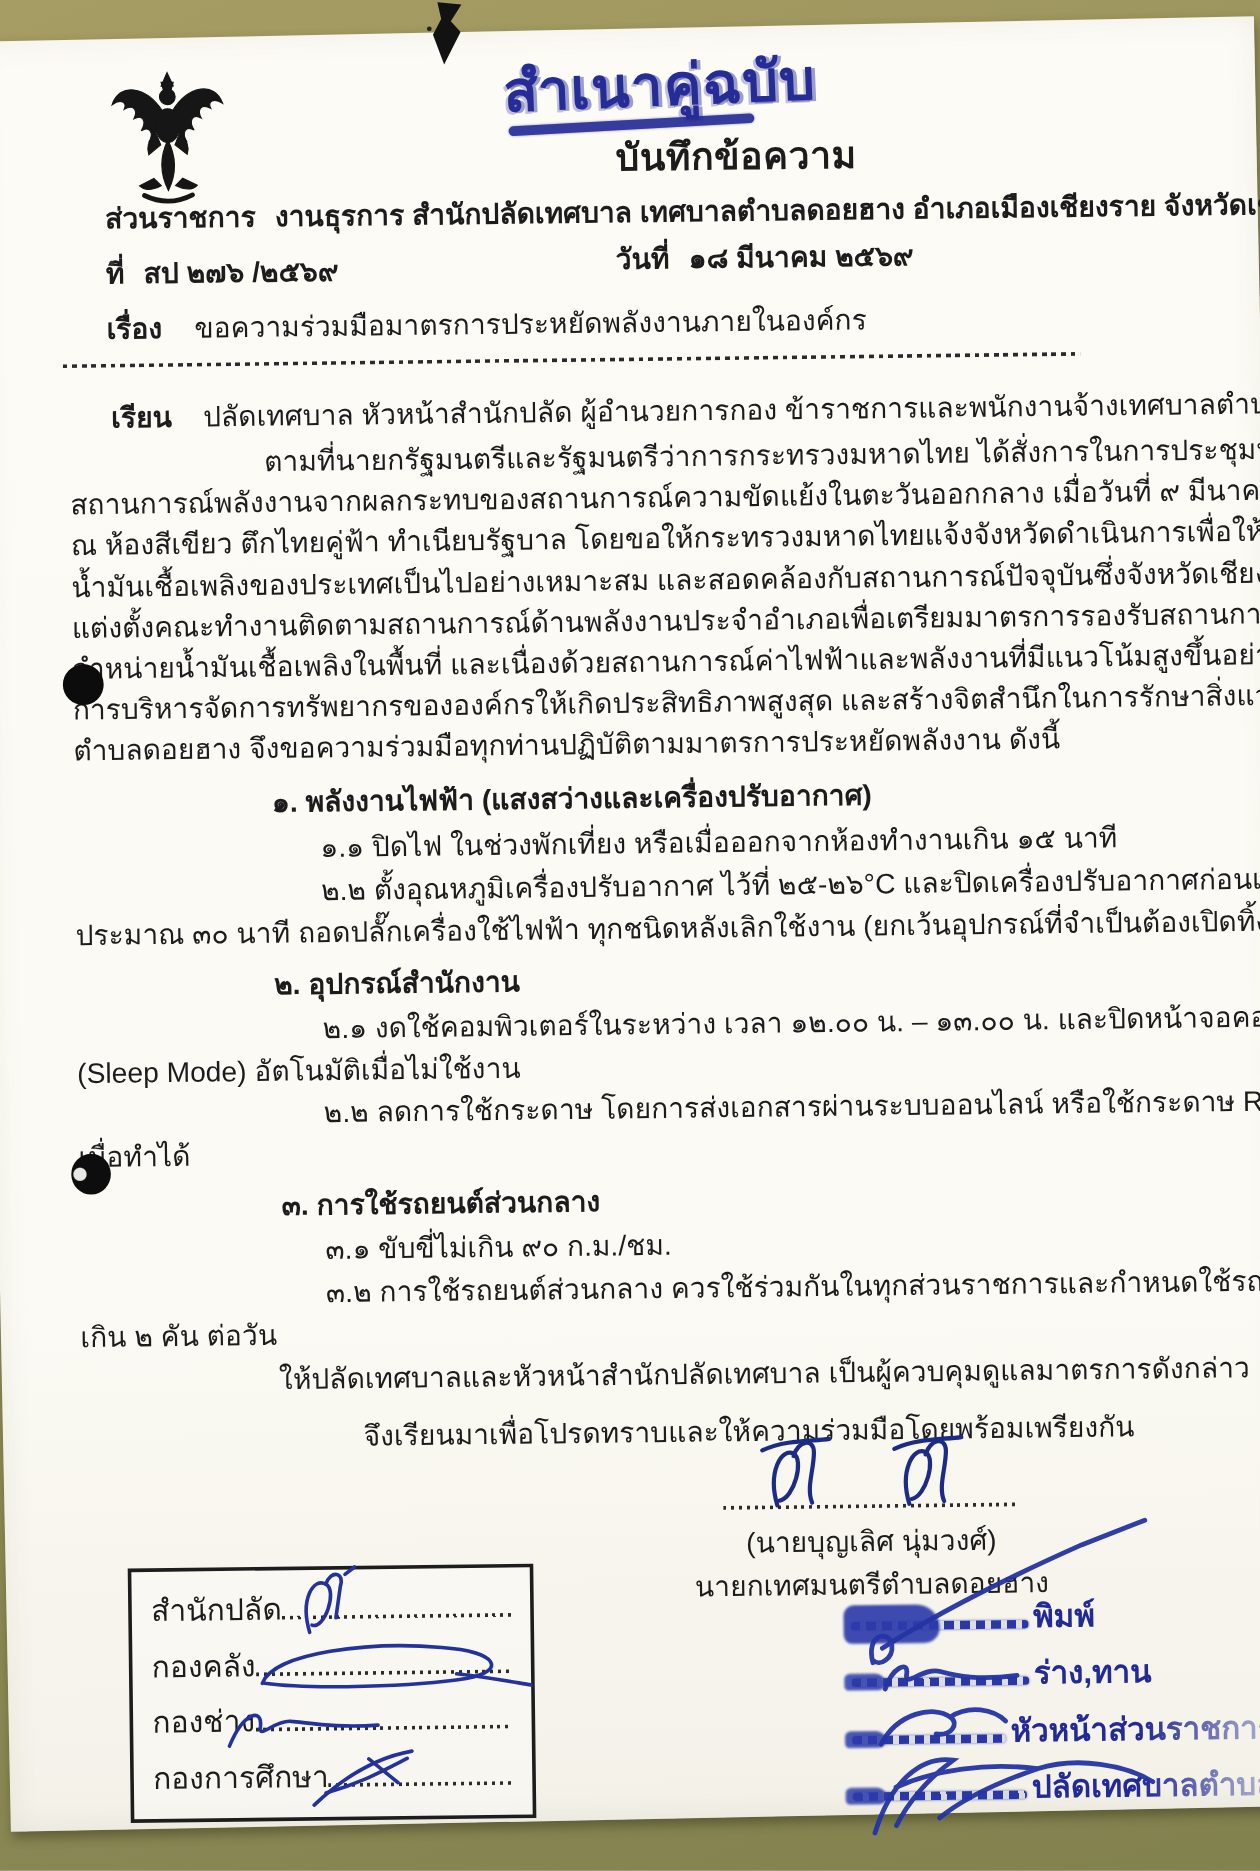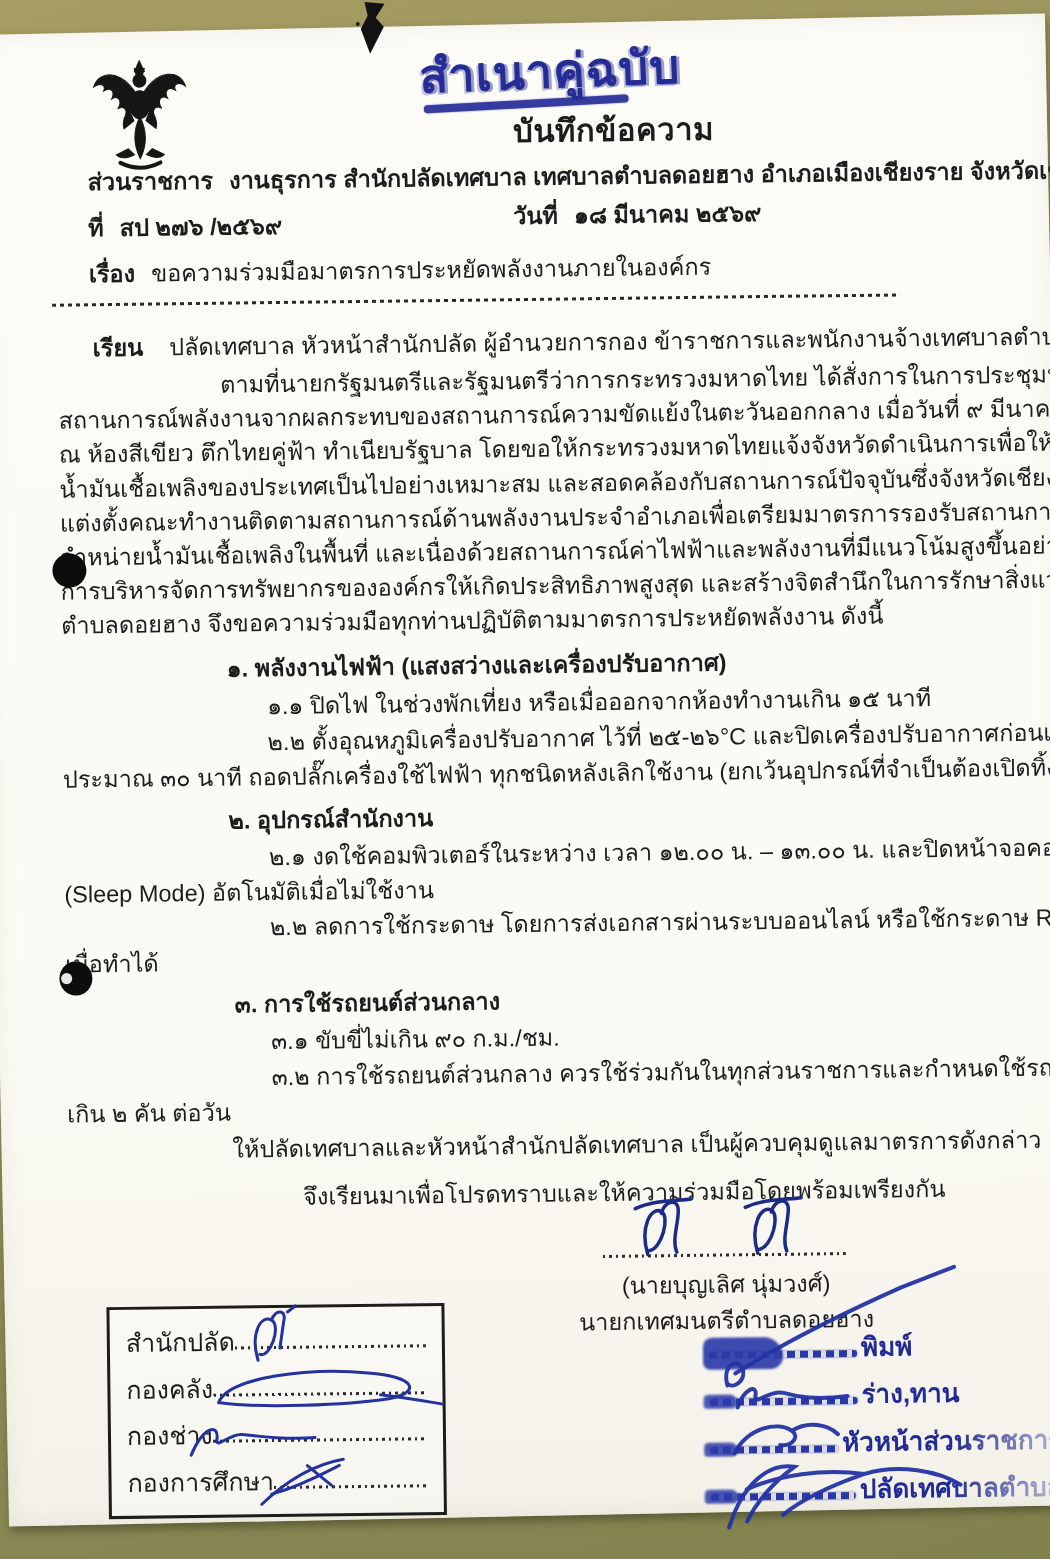--- a/index.html
+++ b/index.html
@@ -109,21 +109,21 @@
   </div>
 
   <div class="abs t" style="left:95px;top:206px">
     <span class="bold lblgap">ที่</span><span class="bold">สป ๒๗๖ /๒๕๖๙</span>
   </div>
   <div class="abs t" style="left:520px;top:199px">
     <span class="bold lblgap">วันที่</span><span class="bold">๑๘  มีนาคม  ๒๕๖๙</span>
   </div>
 
   <div class="abs t" style="left:95px;top:252px">
-    <span class="bold" style="margin-right:16px">เรื่อง</span><span>ขอความร่วมมือมาตรการประหยัดพลังงานภายในองค์กร</span>
+    <span class="bold" style="margin-right:27px">เรื่อง</span><span>ขอความร่วมมือมาตรการประหยัดพลังงานภายในองค์กร</span>
   </div>
 
   <div class="abs sep" style="left:58px;top:298px;width:848px"></div>
 
   <div class="abs t" style="left:98px;top:326px">
     <span class="bold" style="margin-right:26px">เรียน</span><span>ปลัดเทศบาล หัวหน้าสำนักปลัด ผู้อำนวยการกอง ข้าราชการและพนักงานจ้างเทศบาลตำบลดอยฮางทุกคน</span>
   </div>
 
   <div class="abs intro" style="left:63px;top:364px;width:940px">
 

